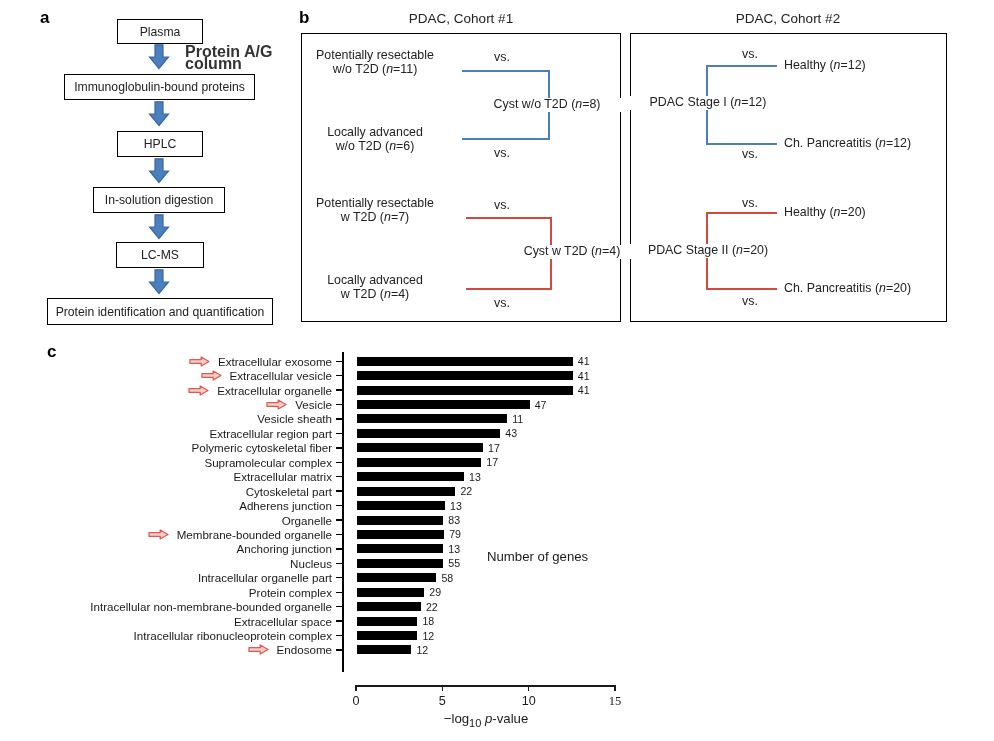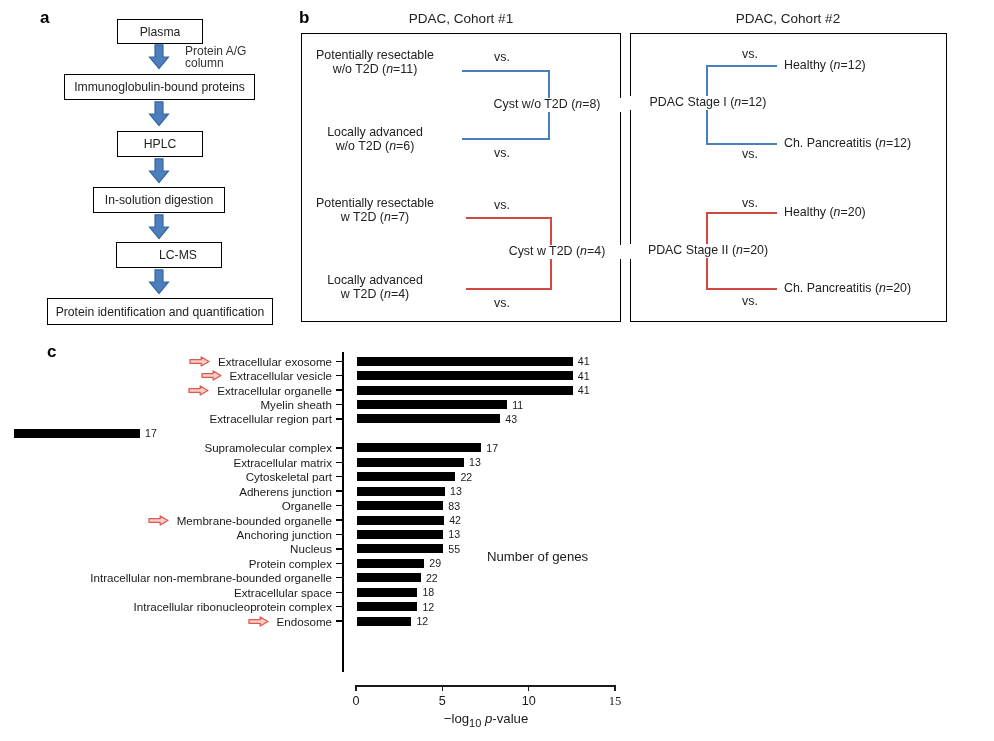--- a/index.html
+++ b/index.html
@@ -4,21 +4,21 @@
 <style>
   html,body{margin:0;padding:0;background:#fff;}
   .page{position:relative;width:994px;height:741px;background:#ffffff;
         font-family:"Liberation Sans", sans-serif;color:#1c1c1c;overflow:hidden;}
   .panel-letter{position:absolute;font-weight:bold;font-size:17px;color:#000;}
 
   
   .fbox{position:absolute;border:1.6px solid #000;background:#fff;display:flex;
         align-items:center;justify-content:center;font-size:12.2px;white-space:nowrap;color:#222;}
   .flow-arrow{position:absolute;width:22px;height:26px;}
-  .side-label{position:absolute;font-size:12px;line-height:11.5px;color:#333;}
+  .side-label{position:absolute;font-size:16px;line-height:11.5px;color:#333;font-weight:bold;}
 
   
   .bbox{position:absolute;border:1.7px solid #000;background:#fff;}
   .btitle{position:absolute;font-size:13.5px;text-align:center;color:#222;}
   .btext{position:absolute;font-size:12.4px;line-height:13.5px;text-align:center;color:#222;}
   .btext-left{text-align:left;}
   .vs{position:absolute;font-size:12.4px;color:#222;}
   .hline{position:absolute;height:2.4px;}
   .vline{position:absolute;width:2.4px;}
   .overline-text{z-index:3;background:#fff;padding:0 2px;}
@@ -67,21 +67,21 @@
   <svg class="flow-arrow" style="left:148px;top:158px;" viewBox="0 0 22 26">
     <path d="M7 0.8 H15 V13 H20.5 L11 24.5 L1.5 13 H7 Z" fill="#4b7fbe" stroke="#3a679f" stroke-width="1.2"></path>
   </svg>
 
   <div class="fbox" style="left:93px;top:187px;width:130px;height:24px;">In-solution digestion</div>
 
   <svg class="flow-arrow" style="left:148px;top:214px;" viewBox="0 0 22 26">
     <path d="M7 0.8 H15 V13 H20.5 L11 24.5 L1.5 13 H7 Z" fill="#4b7fbe" stroke="#3a679f" stroke-width="1.2"></path>
   </svg>
 
-  <div class="fbox" style="left:116px;top:242px;width:86px;height:24px;padding-left:18px;">LC-MS</div>
+  <div class="fbox" style="left:116px;top:242px;width:86px;height:24px;">LC-MS</div>
 
   <svg class="flow-arrow" style="left:148px;top:269px;" viewBox="0 0 22 26">
     <path d="M7 0.8 H15 V13 H20.5 L11 24.5 L1.5 13 H7 Z" fill="#4b7fbe" stroke="#3a679f" stroke-width="1.2"></path>
   </svg>
 
   <div class="fbox" style="left:47px;top:298px;width:224px;height:25px;">Protein identification and quantification</div>
 
   <div class="panel-letter" style="left:299px;top:8px;">b</div>
 
   <div class="btitle" style="left:361px;top:11px;width:200px;">PDAC, Cohort #1</div>
@@ -105,21 +105,21 @@
   <div class="hline" style="left:462px;top:137.6px;width:88px;background:#4a7ebc;"></div>
   <div class="vs" style="left:494px;top:146px;">vs.</div>
 
   <div class="btext" style="left:295px;top:197px;width:160px;">
     <div>Potentially resectable</div>
     <div>w T2D (<i>n</i>=7)</div>
   </div>
   <div class="vs" style="left:494px;top:198px;">vs.</div>
   <div class="hline" style="left:466px;top:217px;width:86px;background:#cf4a41;"></div>
   <div class="vline" style="left:549.6px;top:217px;height:73px;background:#cf4a41;"></div>
-  <div class="btext overline-text" style="left:475px;top:245px;width:160px;">Cyst w T2D (<i>n</i>=4)</div>
+  <div class="btext overline-text" style="left:490px;top:245px;width:160px;">Cyst w T2D (<i>n</i>=4)</div>
   <div class="btext" style="left:295px;top:274px;width:160px;">
     <div>Locally advanced</div>
     <div>w T2D (<i>n</i>=4)</div>
   </div>
   <div class="hline" style="left:466px;top:287.6px;width:86px;background:#cf4a41;"></div>
   <div class="vs" style="left:494px;top:296px;">vs.</div>
 
   <div class="vs" style="left:742px;top:47px;">vs.</div>
   <div class="hline" style="left:706px;top:65px;width:71px;background:#4a7ebc;"></div>
   <div class="btext btext-left" style="left:784px;top:59px;width:150px;">Healthy (<i>n</i>=12)</div>
@@ -175,35 +175,52 @@
             </svg>
           </span>
           <span class="c-label">Extracellular organelle</span>
           <span class="c-tick"></span>
         </div>
         <div class="c-bar" style="width: 215.8px; background: rgb(0, 0, 0);"></div>
         <span class="c-val">41</span>
       </div>
       <div class="c-row">
         <div class="c-labelwrap">
-          <span class="c-label">Myelin sheath</span>
+          <span class="c-arrow">
+            <svg width="21" height="11" viewBox="0 0 21 11">
+  <path d="M1 3.6 H12.2 V1 L20 5.5 L12.2 10 V7.4 H1 Z" fill="#f9cdc7" stroke="#dc5a50" stroke-width="1.3" stroke-linejoin="round"></path>
+            </svg>
+          </span>
+          <span class="c-label">Vesicle</span>
+          <span class="c-tick"></span>
+        </div>
+        <div class="c-bar" style="width: 172.7px; background: rgb(0, 0, 0);"></div>
+        <span class="c-val">47</span>
+      </div>
+      <div class="c-row">
+        <div class="c-labelwrap">
+          <span class="c-label">Vesicle sheath</span>
           <span class="c-tick"></span>
         </div>
         <div class="c-bar" style="width: 150.2px; background: rgb(0, 0, 0);"></div>
         <span class="c-val">11</span>
       </div>
       <div class="c-row">
         <div class="c-labelwrap">
           <span class="c-label">Extracellular region part</span>
           <span class="c-tick"></span>
         </div>
         <div class="c-bar" style="width: 143.3px; background: rgb(0, 0, 0);"></div>
         <span class="c-val">43</span>
       </div>
       <div class="c-row">
+        <div class="c-labelwrap">
+          <span class="c-label">Polymeric cytoskeletal fiber</span>
+          <span class="c-tick"></span>
+        </div>
         <div class="c-bar" style="width: 126px; background: rgb(0, 0, 0);"></div>
         <span class="c-val">17</span>
       </div>
       <div class="c-row">
         <div class="c-labelwrap">
           <span class="c-label">Supramolecular complex</span>
           <span class="c-tick"></span>
         </div>
         <div class="c-bar" style="width: 124.3px; background: rgb(0, 0, 0);"></div>
         <span class="c-val">17</span>
@@ -244,37 +261,45 @@
         <div class="c-labelwrap">
           <span class="c-arrow">
             <svg width="21" height="11" viewBox="0 0 21 11">
   <path d="M1 3.6 H12.2 V1 L20 5.5 L12.2 10 V7.4 H1 Z" fill="#f9cdc7" stroke="#dc5a50" stroke-width="1.3" stroke-linejoin="round"></path>
             </svg>
           </span>
           <span class="c-label">Membrane-bounded organelle</span>
           <span class="c-tick"></span>
         </div>
         <div class="c-bar" style="width: 87.2px; background: rgb(0, 0, 0);"></div>
-        <span class="c-val">42</span>
+        <span class="c-val">79</span>
       </div>
       <div class="c-row">
         <div class="c-labelwrap">
           <span class="c-label">Anchoring junction</span>
           <span class="c-tick"></span>
         </div>
         <div class="c-bar" style="width: 86.3px; background: rgb(0, 0, 0);"></div>
         <span class="c-val">13</span>
       </div>
       <div class="c-row">
         <div class="c-labelwrap">
           <span class="c-label">Nucleus</span>
           <span class="c-tick"></span>
         </div>
         <div class="c-bar" style="width: 86.3px; background: rgb(0, 0, 0);"></div>
         <span class="c-val">55</span>
+      </div>
+      <div class="c-row">
+        <div class="c-labelwrap">
+          <span class="c-label">Intracellular organelle part</span>
+          <span class="c-tick"></span>
+        </div>
+        <div class="c-bar" style="width: 79.4px; background: rgb(0, 0, 0);"></div>
+        <span class="c-val">58</span>
       </div>
       <div class="c-row">
         <div class="c-labelwrap">
           <span class="c-label">Protein complex</span>
           <span class="c-tick"></span>
         </div>
         <div class="c-bar" style="width: 67.3px; background: rgb(0, 0, 0);"></div>
         <span class="c-val">29</span>
       </div>
       <div class="c-row">

